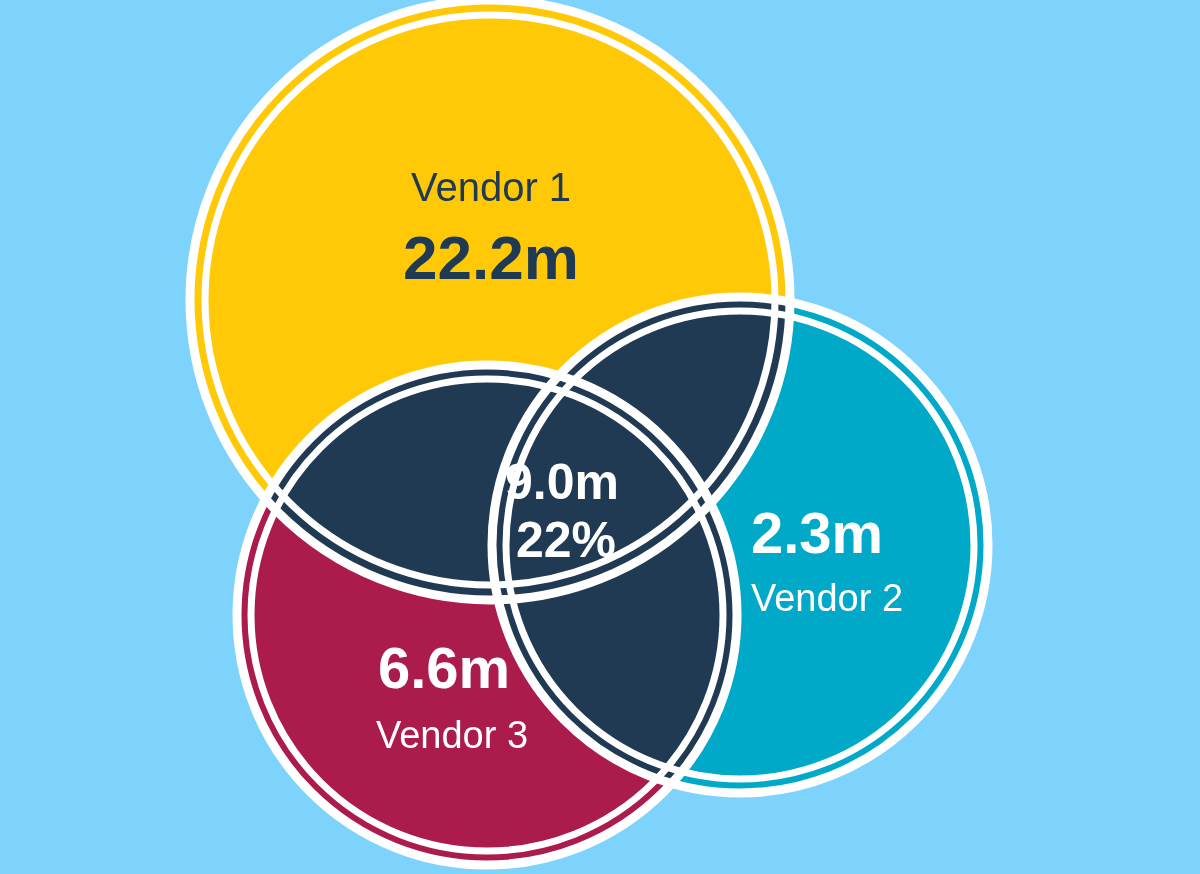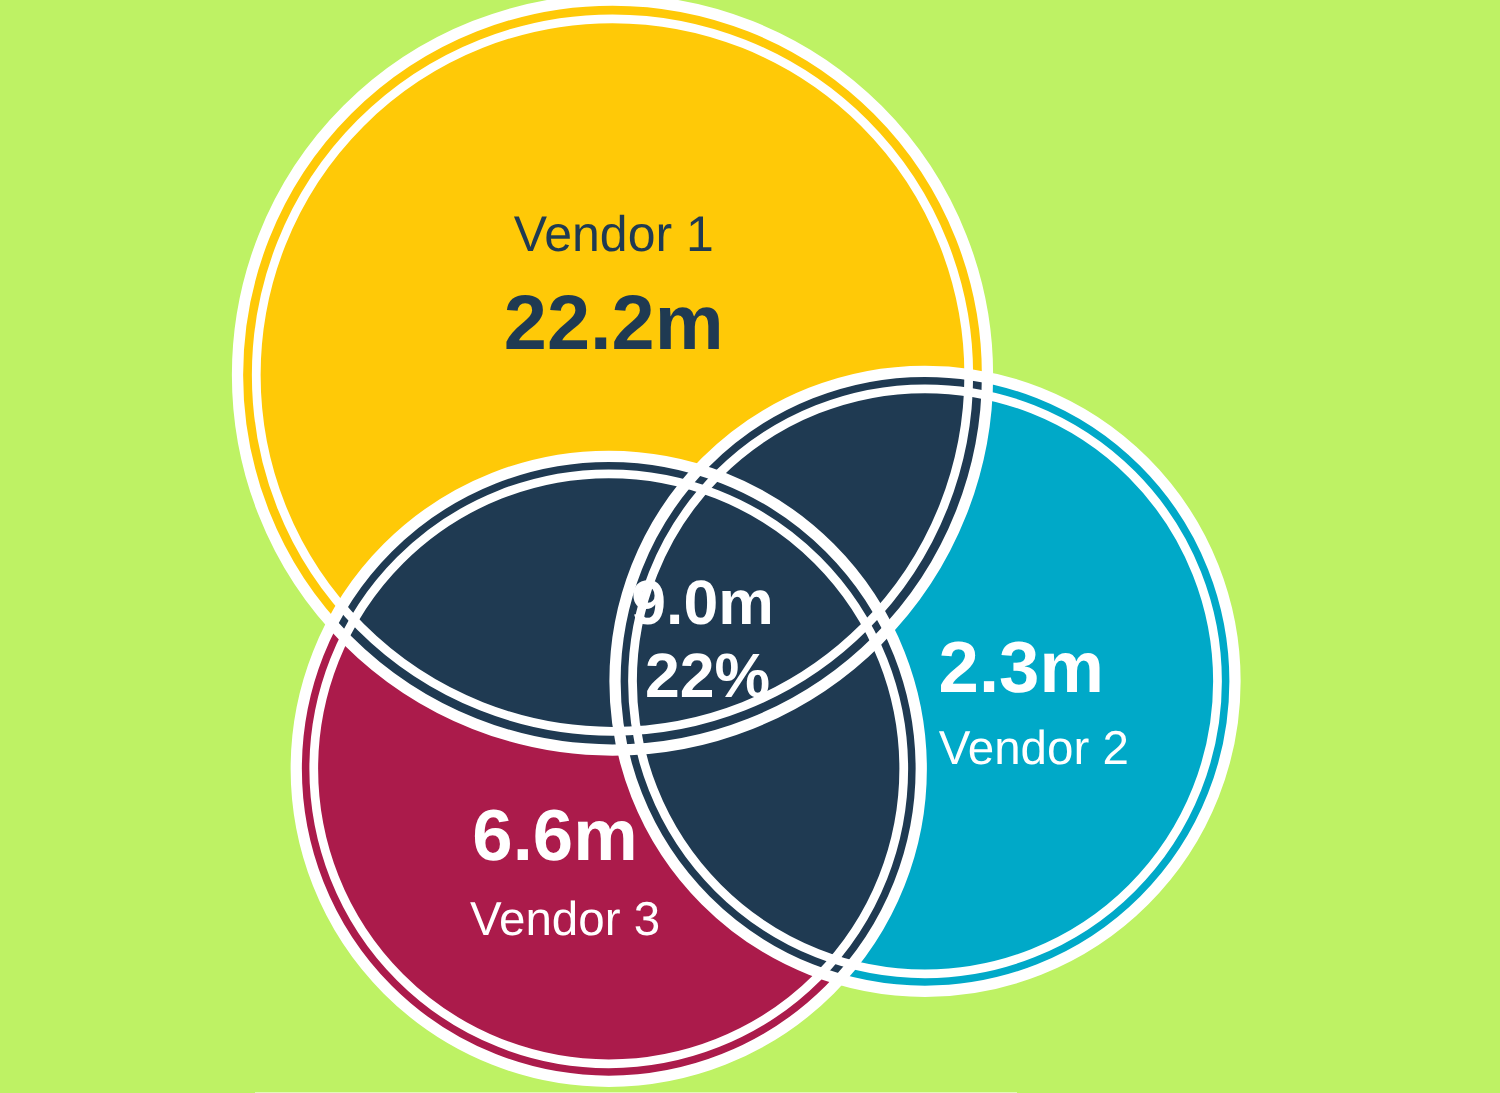--- a/index.html
+++ b/index.html
@@ -11,21 +11,21 @@
   body {
     width: 1200px;
     height: 874px;
     font-family: "Liberation Sans", sans-serif;
     overflow: hidden;
   }
   #venn-stage {
     position: relative;
     width: 1200px;
     height: 874px;
-    background: #bef264;
+    background: #7dd3fc;
   }
   svg.venn-svg {
     display: block;
     width: 1200px;
     height: 874px;
   }
   .venn-label {
     font-family: "Liberation Sans", sans-serif;
     text-anchor: middle;
     dominant-baseline: middle;

